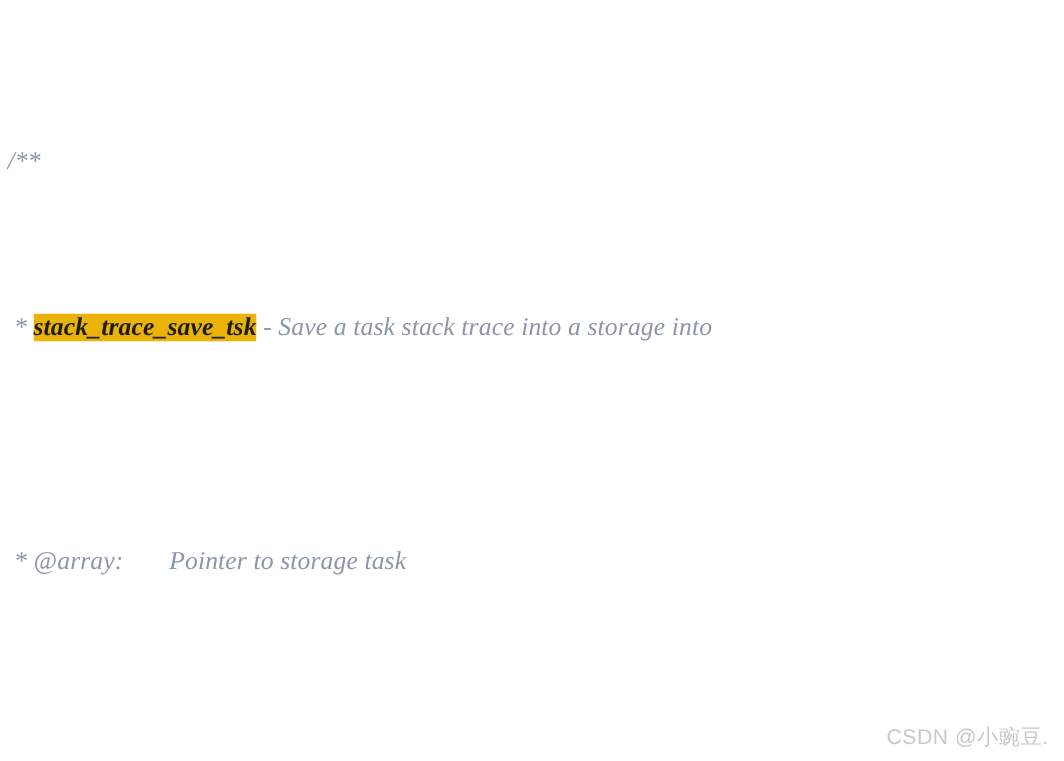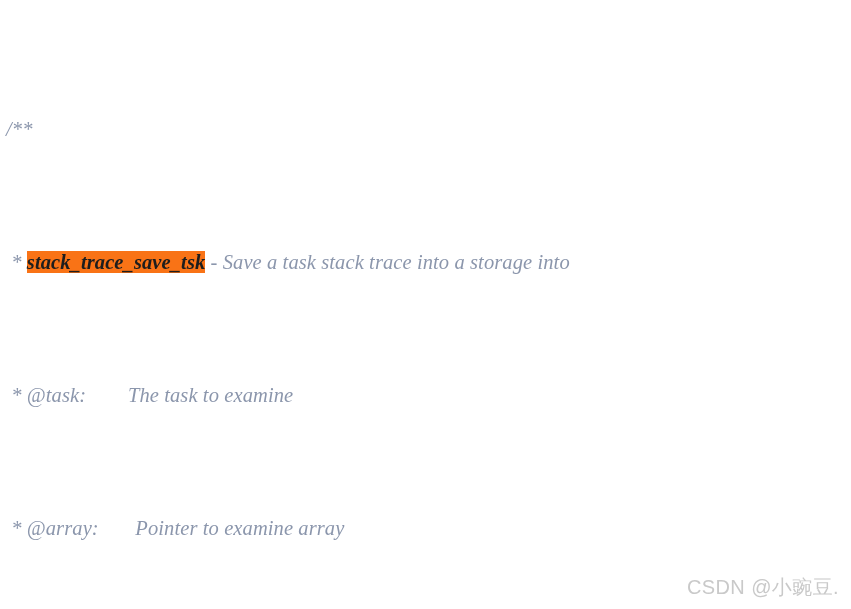--- a/index.html
+++ b/index.html
@@ -38,55 +38,54 @@
     white-space: pre;
   }
 
   
   .cmt {
     color: #8b96ac;
     font-style: italic;
     font-family: "Liberation Serif", "DejaVu Serif", serif;
   }
   .cmt-hl {
-    background: #f97316;
+    background: #eab308;
     color: #1d1d1d;
     font-weight: bold;
     font-style: italic;
     text-align: right;
   }
   .watermark {
     position: absolute;
     right: 12px;
     bottom: 8px;
     font-family: "Liberation Sans", "DejaVu Sans", sans-serif;
-    font-size: 20px;
+    font-size: 17px;
     color: #c9c9c9;
     letter-spacing: 0.4px;
     user-select: none;
   }
 </style>
 </head>
 <body>
 
 <div id="code-viewer">
 
   <div class="code-block">
 
     
     <span class="ln"><span class="cmt">/**</span></span>
 
     
     <span class="ln"><span class="cmt"> * </span><span class="cmt cmt-hl">stack_trace_save_tsk</span><span class="cmt"> - Save a task stack trace into a storage into</span></span>
 
     
-    <span class="ln"><span class="cmt"> * </span><span class="cmt">@task:</span><span class="cmt">        </span><span class="cmt">The task to examine</span></span>
 
     
-    <span class="ln"><span class="cmt"> * </span><span class="cmt">@array:</span><span class="cmt">       </span><span class="cmt">Pointer to examine array</span></span>
+    <span class="ln"><span class="cmt"> * </span><span class="cmt">@array:</span><span class="cmt">       </span><span class="cmt">Pointer to storage task</span></span>
 
     
     
 
     
     
 
     
     
 

